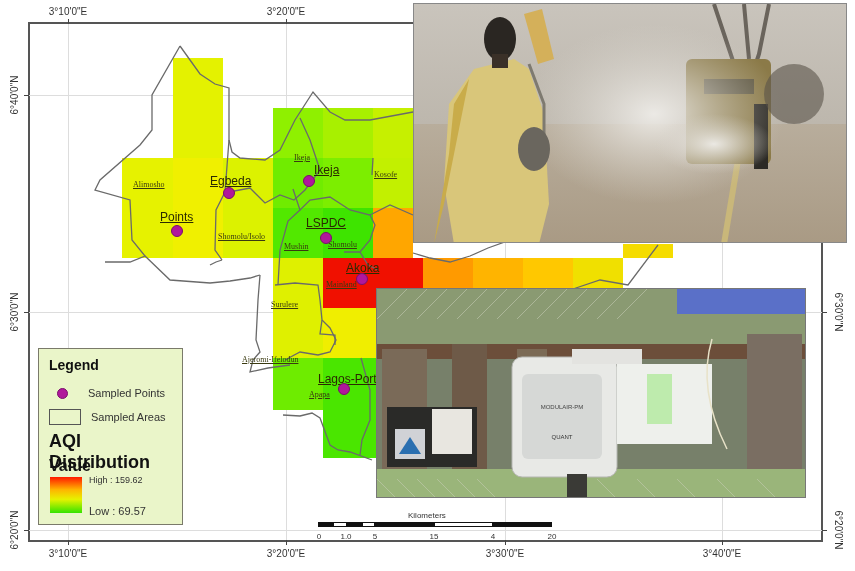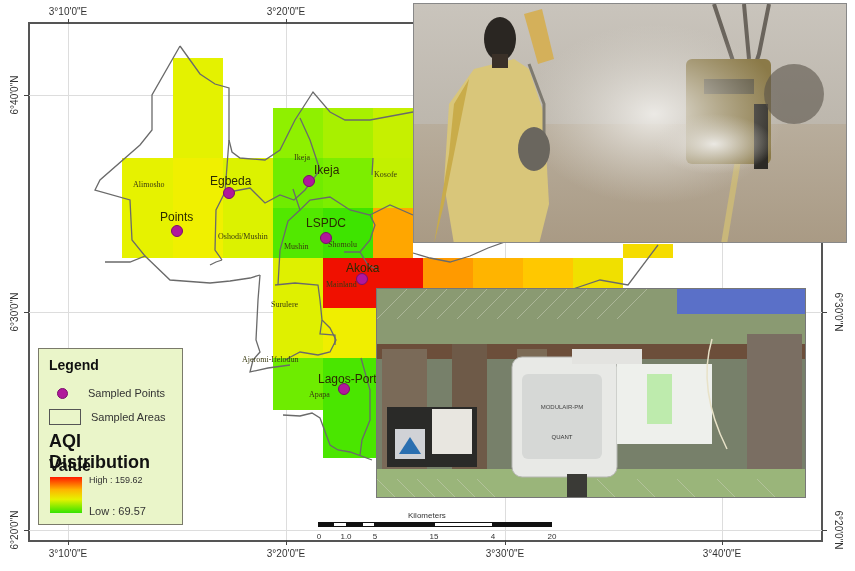--- a/index.html
+++ b/index.html
@@ -6,21 +6,21 @@
   body { width:855px; height:571px; background:#ffffff; position:relative; overflow:hidden; font-family:"Liberation Sans", sans-serif; }
   .abs { position:absolute; }
   .frame { position:absolute; left:28px; top:22px; width:795px; height:520px; border:2px solid #555; background:#fff; box-sizing:border-box; }
   .grid-v { position:absolute; top:22px; height:520px; width:1px; background:#ddd; }
   .grid-h { position:absolute; left:28px; width:795px; height:1px; background:#ddd; }
   .tick-label-top, .tick-label-bot { position:absolute; font-size:10px; color:#333; transform:translateX(-50%); white-space:nowrap; }
   .tick-label-left, .tick-label-right { position:absolute; font-size:10px; color:#333; white-space:nowrap; transform-origin:center; }
   .tick-label-left { transform:translate(-50%,-50%) rotate(-90deg); }
   .tick-label-right { transform:translate(-50%,-50%) rotate(90deg); }
   .cell { position:absolute; }
-  .place { position:absolute; font-family:"Liberation Serif", serif; font-size:8px; color:#3a3a10; white-space:nowrap; }
+  .place { position:absolute; font-family:"Liberation Serif", serif; font-size:8px; color:#3a3a10; white-space:nowrap;text-decoration:underline; }
   .place.big { font-family:"Liberation Sans", sans-serif; font-size:12px; color:#2b2b00; }
   .pt { position:absolute; width:10px; height:10px; border-radius:50%; background:#b0179b; border:1px solid #7a0f6c; transform:translate(-50%,-50%); }
   .legend { position:absolute; left:38px; top:348px; width:145px; height:177px; background:#eaf5c9; border:1px solid #7a7a6a; box-sizing:border-box; }
   .legend-title { position:absolute; left:10px; top:8px; font-size:14px; font-weight:bold; color:#111; }
   .legend-row { position:absolute; left:10px; font-size:11px; color:#333; display:flex; align-items:center; gap:10px; }
   .legend-dot { width:9px; height:9px; border-radius:50%; background:#b0179b; border:1px solid #7a0f6c; margin-left:8px; margin-right:10px; }
   .legend-box { width:30px; height:14px; border:1px solid #555; background:transparent; }
   .legend-sub { position:absolute; left:10px; font-weight:bold; color:#111; }
   .photo1 { position:absolute; left:413px; top:3px; width:434px; height:240px; overflow:hidden; background:linear-gradient(180deg,#c9c4bc 0%, #bdb7ad 50%, #aaa195 100%); border:1px solid #888; box-sizing:border-box; }
   .photo2 { position:absolute; left:376px; top:288px; width:430px; height:210px; overflow:hidden; background:#6e6a5c; border:1px solid #777; box-sizing:border-box; }
@@ -112,21 +112,21 @@
     <path d="M570 290 L600 280 L628 285 L658 245"></path>
     <path d="M283 415 L300 416 L312 413 L320 418 L330 445 L338 450 L350 452 L372 460"></path>
     <path d="M361 358 L370 390 L370 420 L362 440 L360 455"></path>
   </g>
 </svg>
 
 <div id="place-layer">
     <div class="place" style="left:133px;top:180px">Alimosho</div>
     <div class="place big" style="left:210px;top:174px">Egbeda</div>
     <div class="place big" style="left:160px;top:210px">Points</div>
-    <div class="place" style="left:218px;top:232px">Oshodi/Mushin</div>
+    <div class="place" style="left:218px;top:232px">Shomolu/Isolo</div>
     <div class="place" style="left:294px;top:153px">Ikeja</div>
     <div class="place big" style="left:314px;top:163px">Ikeja</div>
     <div class="place" style="left:374px;top:170px">Kosofe</div>
     <div class="place big" style="left:306px;top:216px">LSPDC</div>
     <div class="place" style="left:284px;top:242px">Mushin</div>
     <div class="place" style="left:328px;top:240px">Shomolu</div>
     <div class="place big" style="left:346px;top:261px">Akoka</div>
     <div class="place" style="left:326px;top:280px">Mainland</div>
     <div class="place" style="left:271px;top:300px">Surulere</div>
     <div class="place" style="left:242px;top:355px">Ajeromi-Ifelodun</div>

